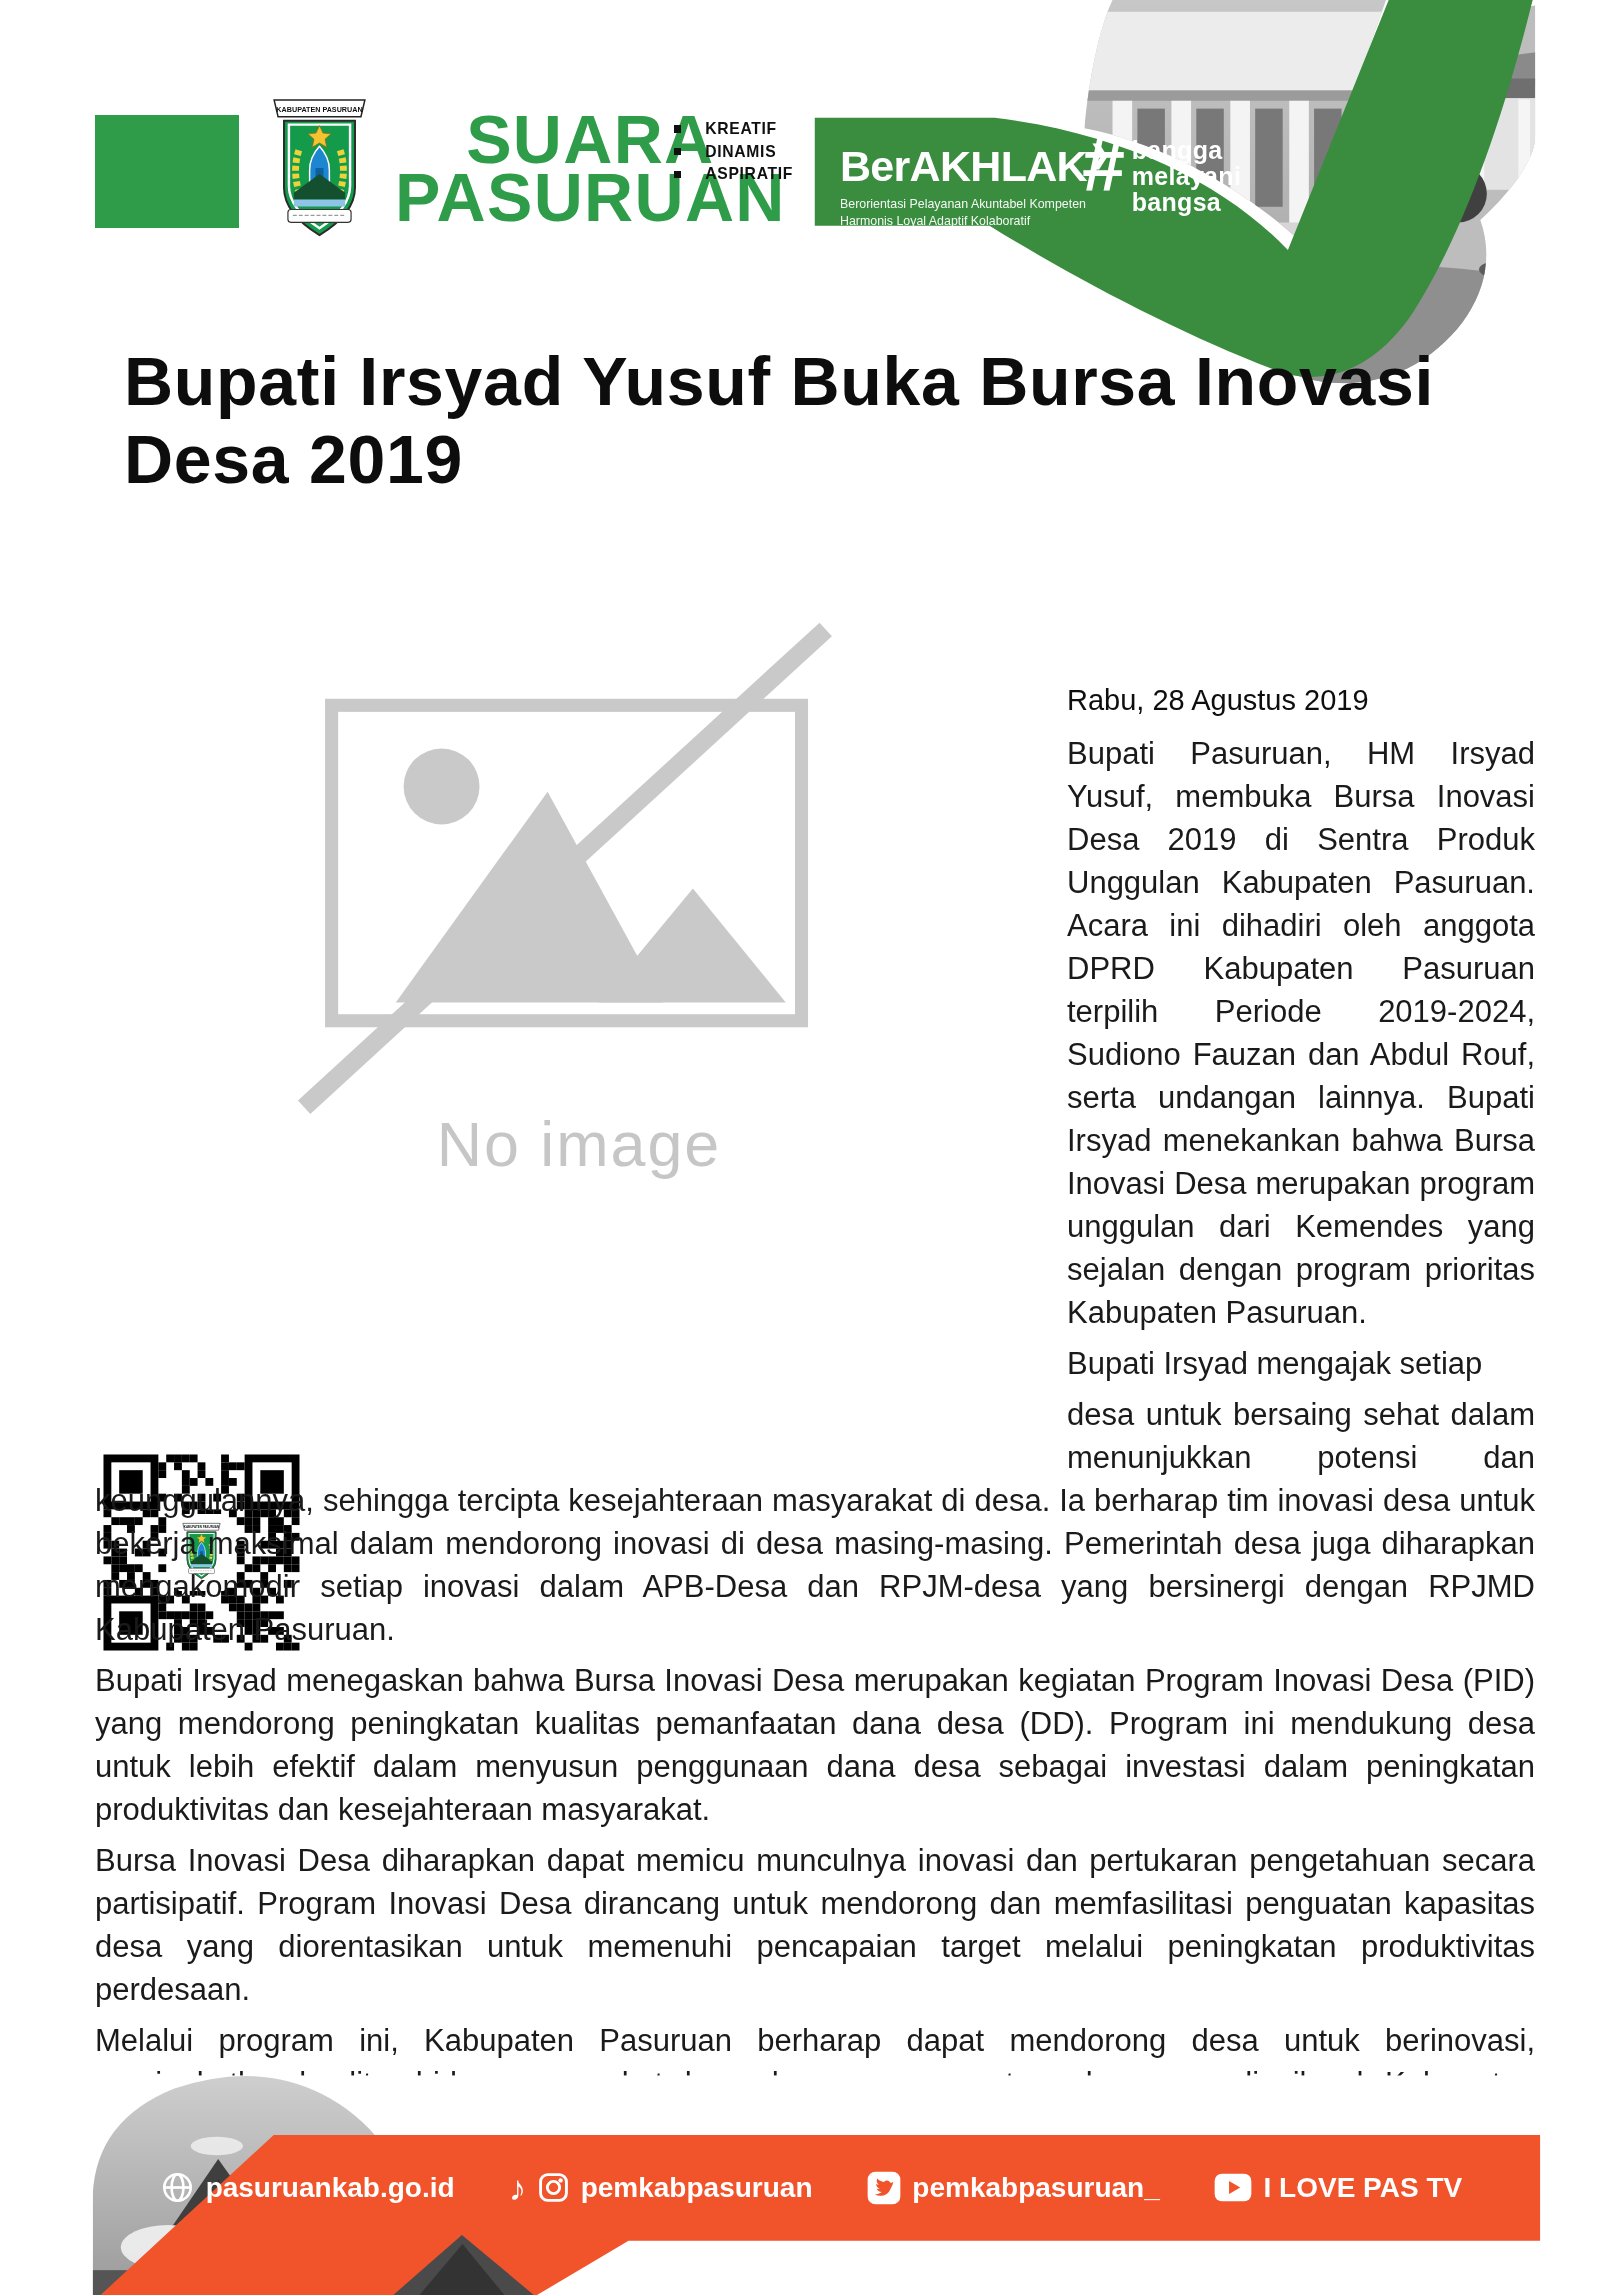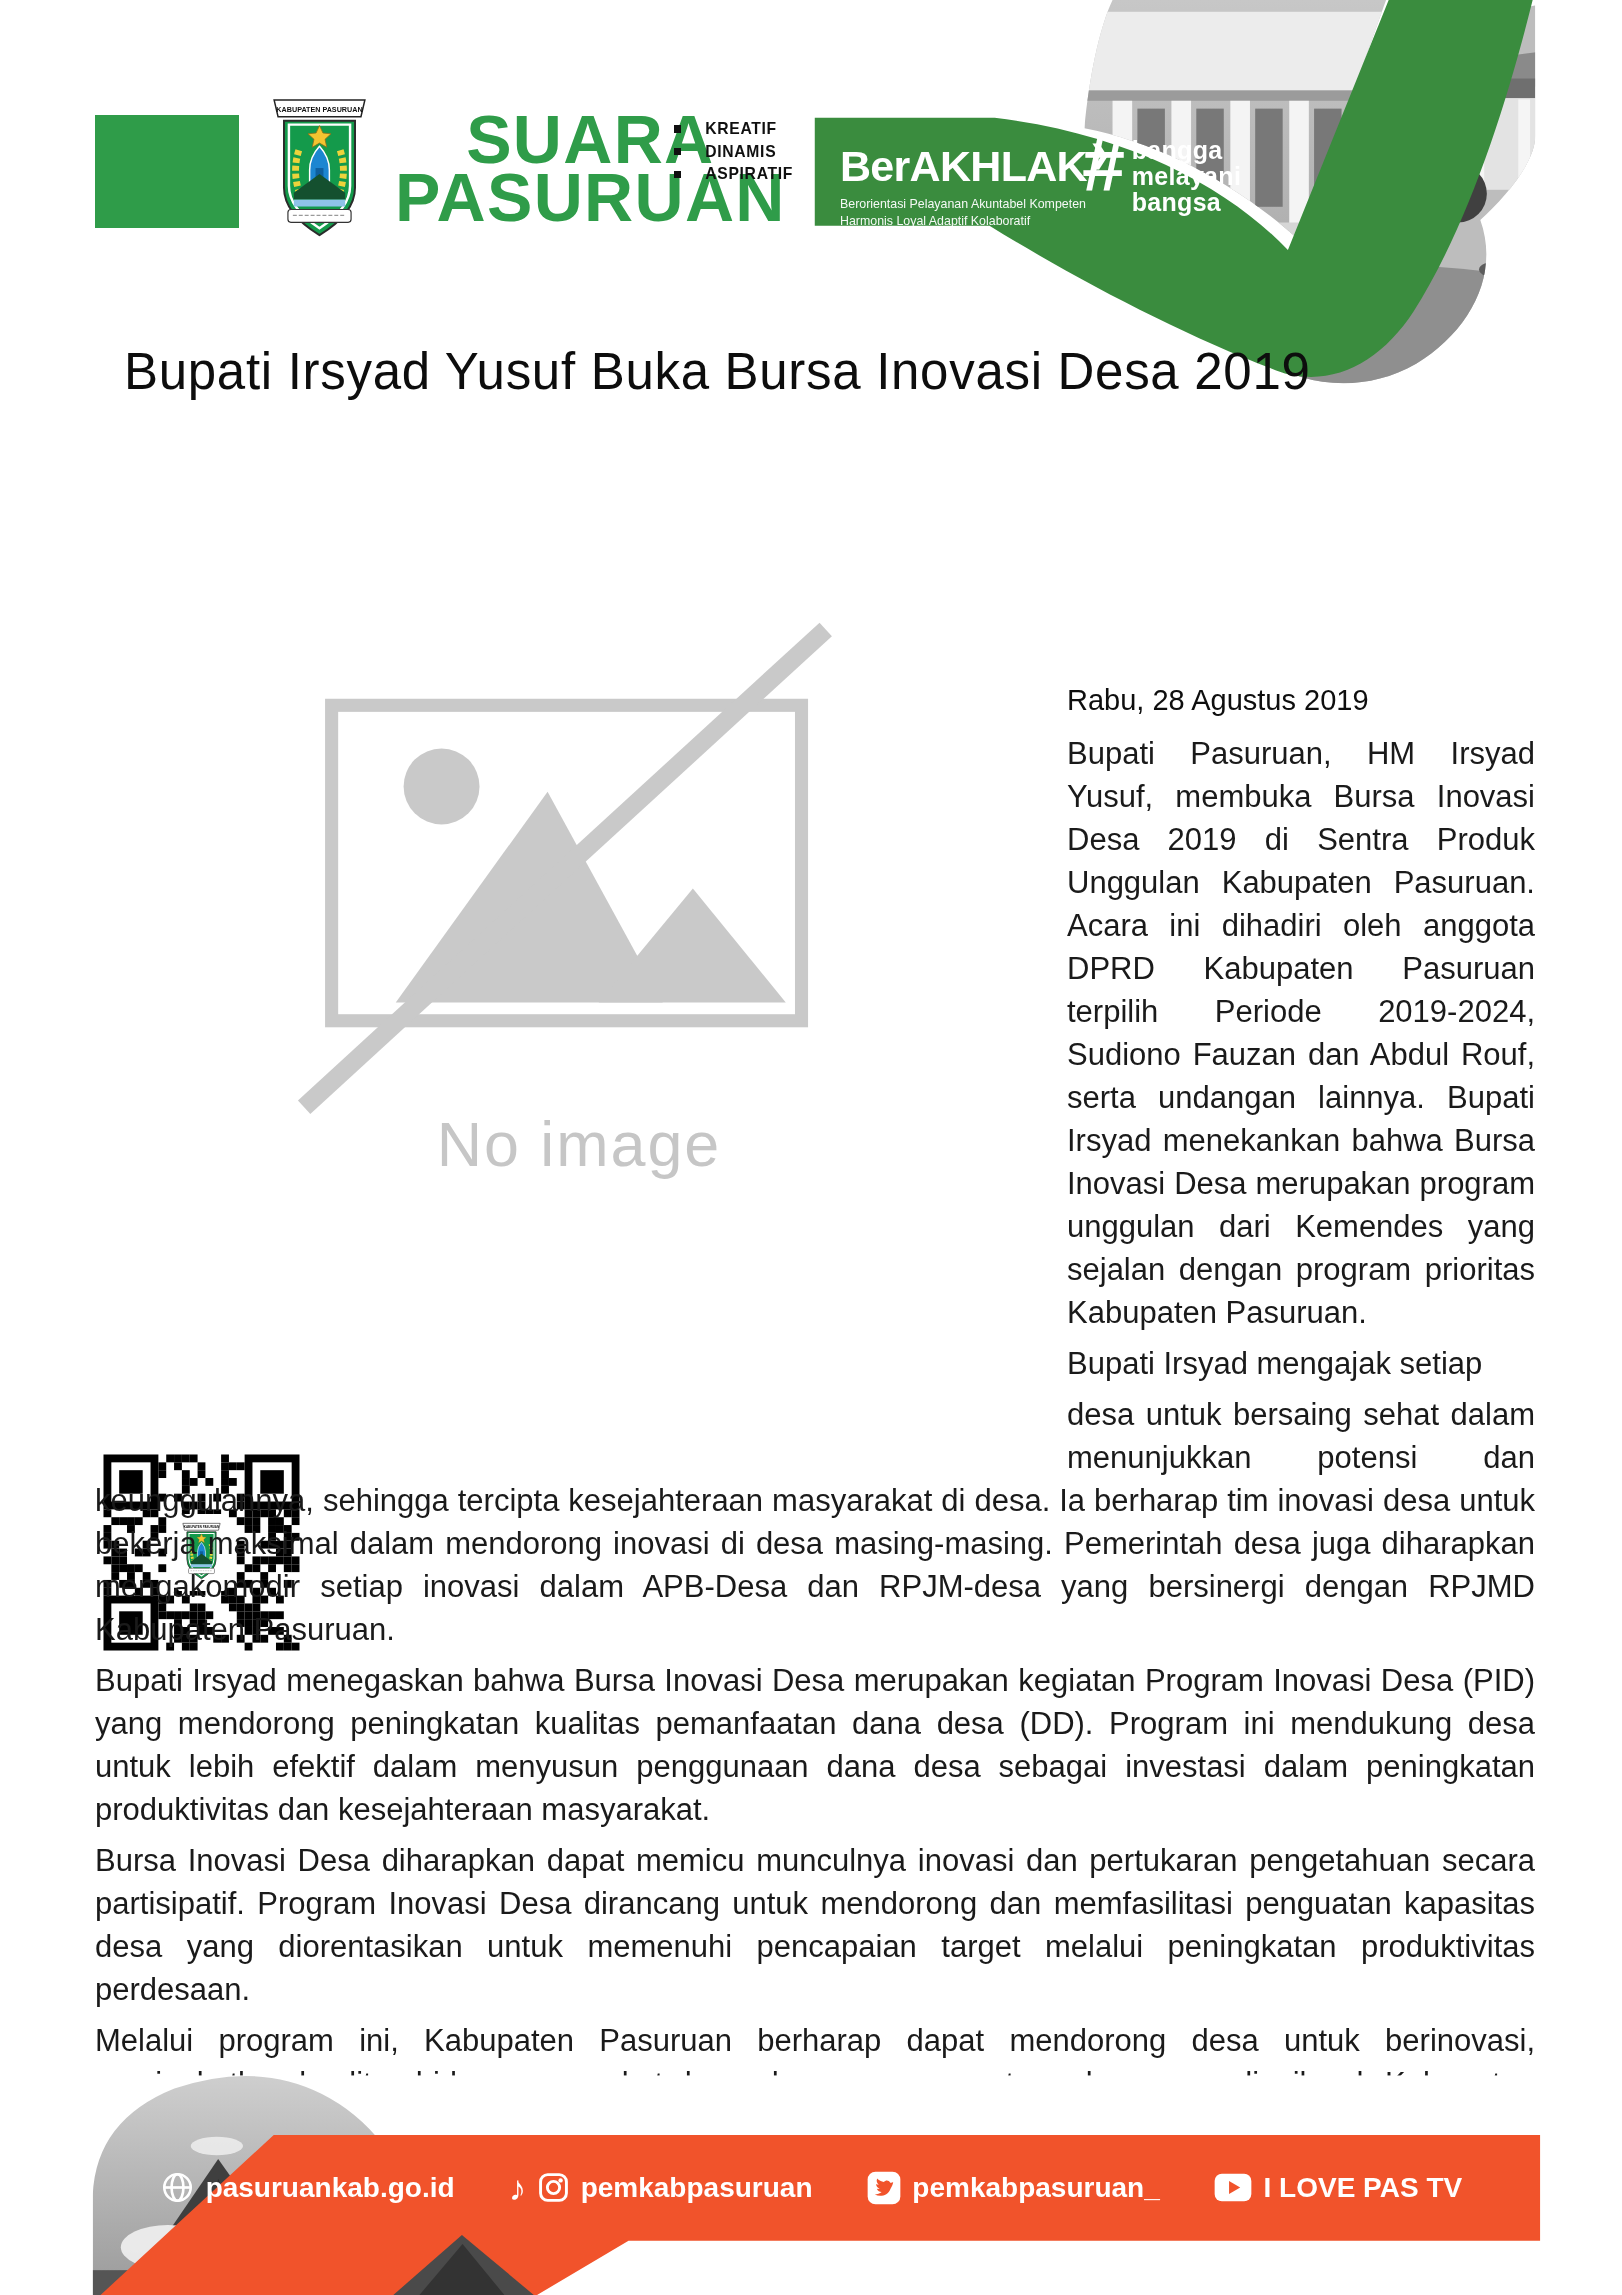--- a/index.html
+++ b/index.html
@@ -20,21 +20,21 @@
   .tagline .lbl{font-size:15.7px;font-weight:bold;color:#101010;letter-spacing:0.7px;}
   .berakhlak{left:840px;top:133px;z-index:2;color:#fff;}
   .berakhlak .big{font-size:43px;font-weight:bold;letter-spacing:-0.7px;line-height:43px;}
   .berakhlak .chev{font-size:25px;vertical-align:18.3px;margin-left:2.6px;font-weight:bold;}
   .berakhlak .sub{font-size:12.4px;line-height:16.4px;opacity:.95;margin-top:8px;}
   .hashtag{left:1081px;top:126px;z-index:2;color:#fff;display:flex;align-items:flex-start;}
   .hashtag .hash{font-size:77px;font-weight:bold;font-style:italic;line-height:77px;margin-right:7.9px;}
   .hashtag .words{font-size:25px;font-weight:bold;line-height:26px;margin-top:10.5px;letter-spacing:0.3px;}
 
   
-  .headline{left:124px;top:342px;width:1407px;z-index:2;font-size:51px;font-weight:normal;
+  .headline{left:124px;top:342px;width:1407px;z-index:2;font-size:68px;font-weight:bold;
             color:#0d0d0d;letter-spacing:0.7px;}
 
   
   .article{left:95px;top:442px;width:1440px;z-index:1;font-size:31px;line-height:43px;
            text-align:justify;color:#1a1a1a;}
   .float-spacer{float:left;width:972px;height:1004px;}
   .noimg-wrap{margin:173px 0 0 196px;width:576px;}
   .qr-box{width:213px;height:213px;margin-bottom:23.6px;}
   .date-line{font-size:29px;font-weight:normal;margin:0 0 10.5px 0;color:#0e0e0e;text-align:left;}
   .article p{margin:0 0 7.9px 0;}

